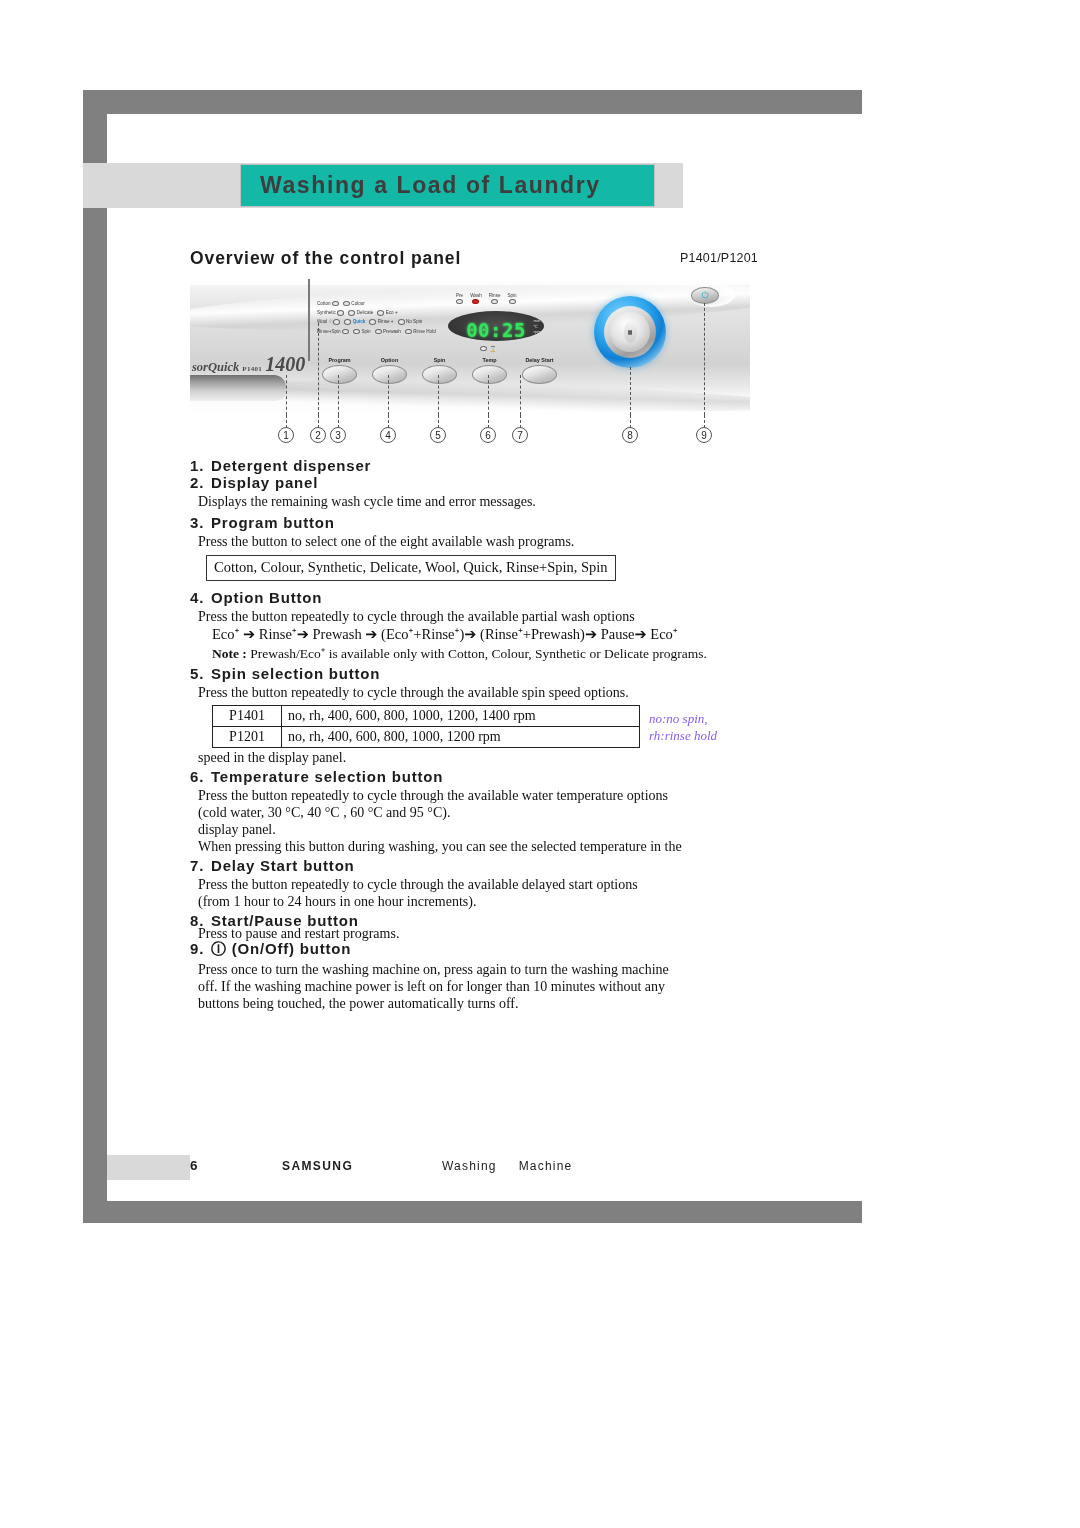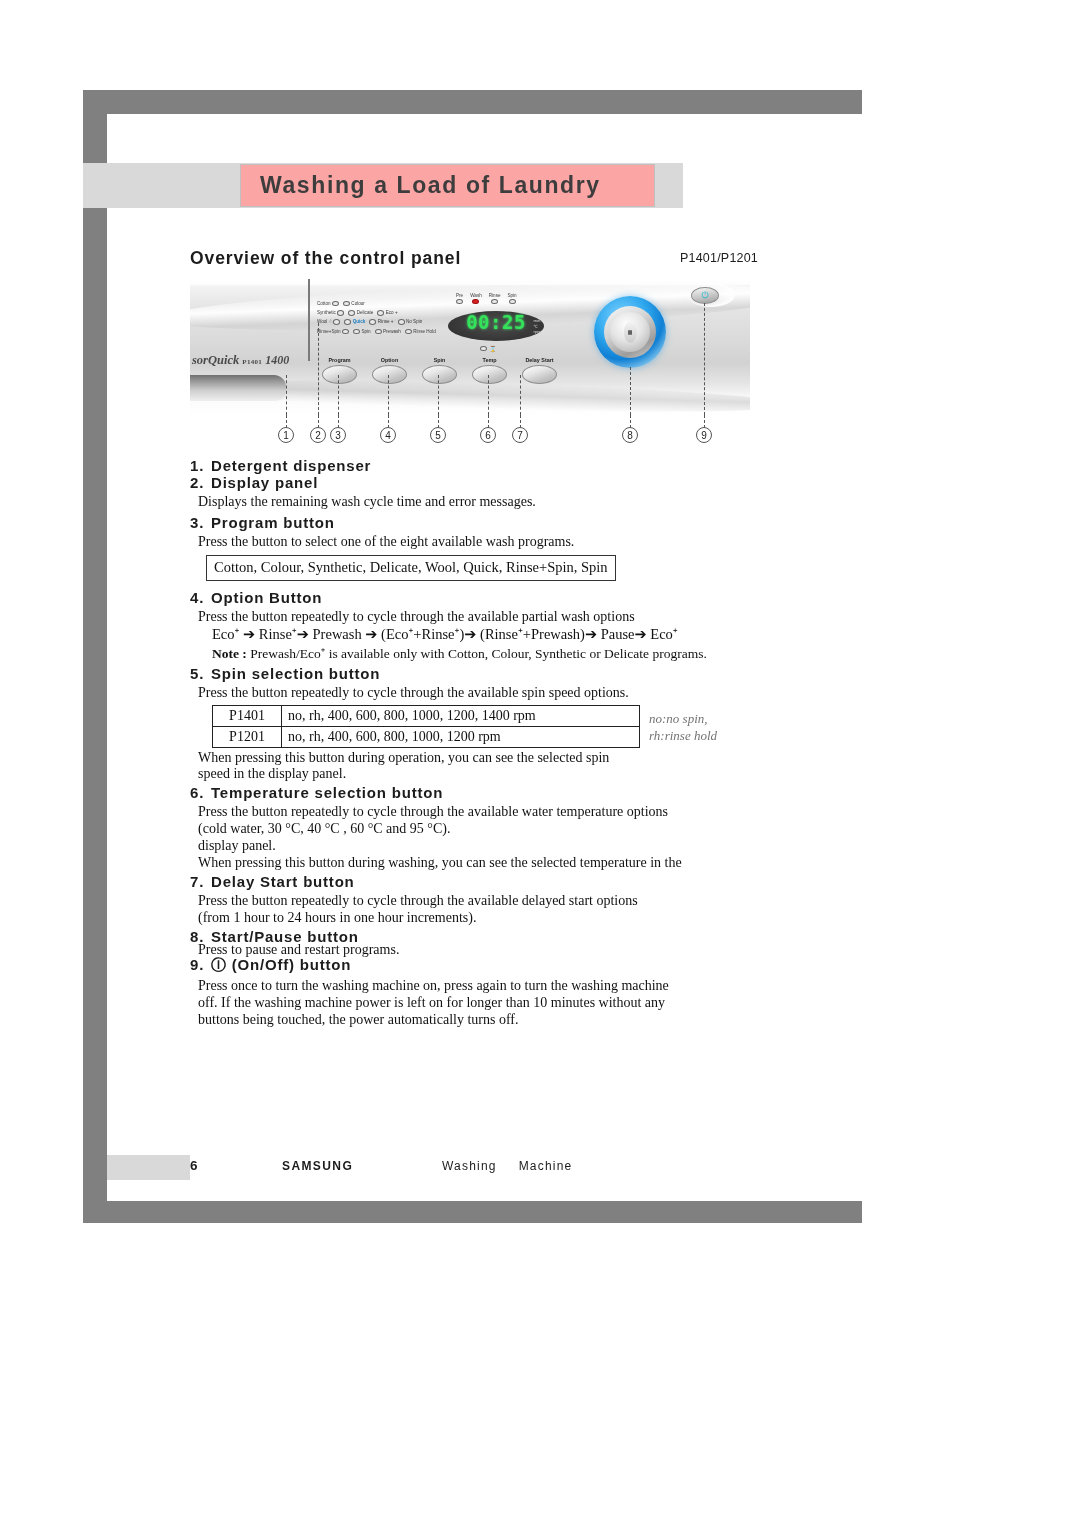--- a/index.html
+++ b/index.html
@@ -51,21 +51,21 @@
     left: 107px; top: 1155px;
     width: 83px; height: 25px;
     background: #d9d9d9;
   }
 
   
   .title-box {
     position: absolute;
     left: 240px; top: 164px;
     width: 415px; height: 43px;
-    background: #fca5a5;
+    background: #14b8a6;
     border: 1px solid #c0c0c0;
     box-sizing: border-box;
     display: flex;
     align-items: center;
     padding-left: 19px;
   }
   .title-box .title-text {
     font-family: "Liberation Sans", sans-serif;
     font-weight: bold;
     font-size: 23px;
@@ -130,21 +130,21 @@
     position: absolute;
     left: 2px; top: 74px;
     font-family: "Liberation Serif", serif;
     font-size: 12.5px;
     font-weight: bold;
     font-style: italic;
     color: #4a4a4a;
     white-space: nowrap;
   }
   .brand-text .small { font-size: 7px; font-style: normal; letter-spacing: .3px; }
-  .brand-text .big { font-size: 12px; }
+  .brand-text .big { font-size: 20px; }
   .drawer {
     position: absolute;
     left: 0px; top: 96px;
     width: 96px; height: 26px;
     background: linear-gradient(180deg,#6f6f6f 0%,#9a9a9a 25%,#cfcfcf 60%,#efefef 100%);
     border-radius: 0 12px 10px 0;
   }
 
   
   .indicators {
@@ -186,21 +186,21 @@
   .status-item .led { display: block; margin: 1px auto 0; }
 
   
   .lcd {
     position: absolute;
     left: 258px; top: 32px;
     width: 96px; height: 30px;
     background: radial-gradient(ellipse at 50% 45%, #4e4e4e 0%, #3a3a3a 55%, #2c2c2c 100%);
     border-radius: 50%;
     display: flex;
-    align-items: flex-start;
+    align-items: flex-end;
     justify-content: center;
   }
   .lcd-digits {
     font-family: "DejaVu Sans Mono", monospace;
     font-size: 19px;
     font-weight: bold;
     color: #35e35a;
     letter-spacing: .5px;
     text-shadow: 0 0 3px rgba(60,255,110,.85);
   }
@@ -378,21 +378,21 @@
   table.spin td {
     border: 1px solid #222;
     padding: 2px 6px;
   }
   table.spin td.model { text-align: center; width: 56px; }
   table.spin td.vals { width: 345px; margin-left: 20px; }
   .legend {
     font-family: "Liberation Serif", serif;
     font-style: italic;
     font-size: 13px;
-    color: #737373;
+    color: #8b5cf6;
     margin-left: 9px;
     line-height: 17px;
   }
 
   
   .footer {
     position: absolute;
     left: 190px; top: 1158px;
     display: flex;
     align-items: baseline;
@@ -642,21 +642,20 @@
           <td class="vals">no,  rh,  400,  600,  800,  1000,  1200 rpm</td>
         </tr>
       </tbody>
         </table>
       <div class="legend">
         <div>no:no spin,</div>
         <div>rh:rinse hold</div>
       </div>
     </div>
     <div class="item-body tight">
-      <div>When pressing this button during operation, you can see the selected spin</div>
       <div>speed in the display panel.</div>
     </div>
   </div>
 
   <div class="item" style="margin-top:2px;">
     <div class="item-head">
       <span class="num">6.</span>
       <span>Temperature selection button</span>
     </div>
     <div class="item-body">

